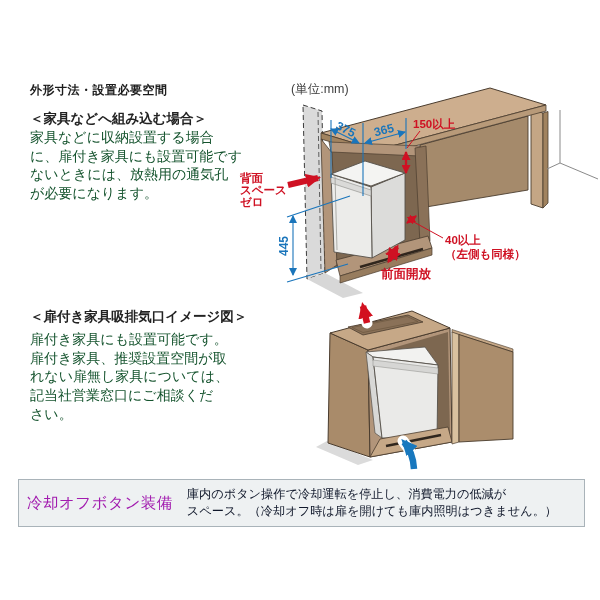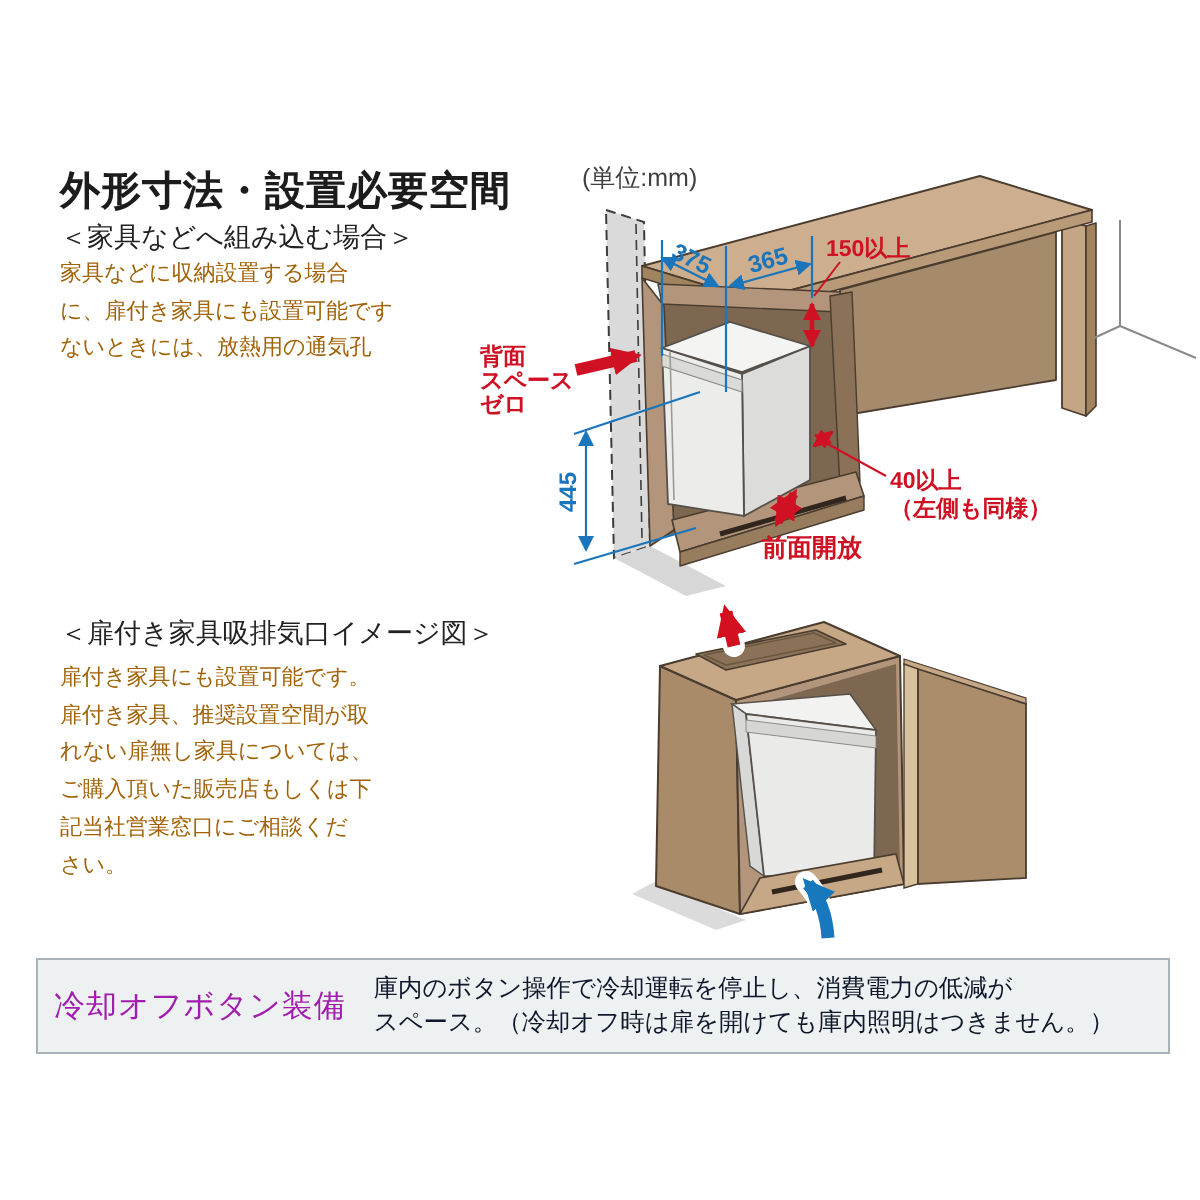--- a/index.html
+++ b/index.html
@@ -1,40 +1,41 @@
 <!DOCTYPE html>
 <html><head>
 <meta charset="utf-8">
 <style>
   html,body{margin:0;padding:0;}
   body{width:600px;height:600px;background:#ffffff;position:relative;overflow:hidden;
        font-family:"Liberation Sans","DejaVu Sans",sans-serif;-webkit-font-smoothing:antialiased;}
   .abs{position:absolute;}
-  .title{font-size:20px;font-weight:bold;color:#1c1c1c;letter-spacing:.5px;}
-  .subhead{font-size:13.5px;font-weight:normal;color:#222;}
-  .para{font-size:11px;line-height:18.7px;color:#a16207;}
+  .title{font-size:12px;font-weight:bold;color:#1c1c1c;letter-spacing:.5px;}
+  .subhead{font-size:13.5px;font-weight:bold;color:#222;}
+  .para{font-size:14px;line-height:18.7px;color:#14532d;}
   .unit-note{font-size:12.5px;color:#3f3f3f;}
   .footer-box{left:18px;top:479px;width:567px;height:48px;background:#eef1f2;
               border:1px solid #a9b3b9;display:flex;align-items:center;box-sizing:border-box;}
   .footer-label{font-size:15.5px;color:#a21caf;padding:0 14px 0 8px;white-space:nowrap;letter-spacing:.5px;}
   .footer-desc{font-size:12.2px;line-height:16.8px;color:#0f172a;}
   svg text{font-family:"Liberation Sans","DejaVu Sans",sans-serif;}
   .dimnum{font-size:12px;font-weight:bold;fill:#1a75bb;}
   .redlbl{font-size:11.5px;font-weight:bold;fill:#cf1123;}
   .redlbl-lg{font-size:12.5px;font-weight:bold;fill:#cf1123;}
 </style>
 </head>
 <body>
 
 <div class="abs title" style="left:30px;top:82px;">外形寸法・設置必要空間</div>
 <div class="abs subhead" style="left:30px;top:110px;">＜家具などへ組み込む場合＞</div>
 <div class="abs para" style="left:30px;top:128px;width:240px;">
   <div>家具などに収納設置する場合</div>
   <div>に、扉付き家具にも設置可能です</div>
   <div>ないときには、放熱用の通気孔</div>
+  <div>が必要になります。</div>
 </div>
 
 <div class="abs unit-note" style="left:291px;top:81px;text-align:center;">(単位:mm)</div>
 
 <svg class="abs" style="left:230px;top:86px;" width="370" height="214" viewBox="0 0 370 214">
   <defs>
     <marker id="mb" markerUnits="userSpaceOnUse" markerWidth="8" markerHeight="8" refX="7" refY="4" orient="auto-start-reverse">
       <path d="M0,0 L8,4 L0,8 Z" fill="#1a75bb"></path>
     </marker>
     <marker id="mr" markerUnits="userSpaceOnUse" markerWidth="9" markerHeight="9" refX="8" refY="4.5" orient="auto-start-reverse">
@@ -114,21 +115,20 @@
     <text class="redlbl-lg" x="151" y="192">前面開放</text>
     <line x1="159" y1="175" x2="167" y2="161" stroke="#cf1123" stroke-width="4.5" marker-start="url(#MR)" marker-end="url(#MR)"></line>
   </g>
 </svg>
 
 <div class="abs subhead" style="left:30px;top:308px;">＜扉付き家具吸排気口イメージ図＞</div>
 <div class="abs para" style="left:30px;top:330px;width:240px;">
   <div>扉付き家具にも設置可能です。</div>
   <div>扉付き家具、推奨設置空間が取</div>
   <div>れない扉無し家具については、</div>
-  <div>ご購入頂いた販売店もしくは下</div>
   <div>記当社営業窓口にご相談くだ</div>
   <div>さい。</div>
 </div>
 
 <svg class="abs" style="left:300px;top:290px;" width="225" height="185" viewBox="0 0 225 185">
   <defs>
     <marker id="MR2" markerUnits="userSpaceOnUse" markerWidth="16" markerHeight="15" refX="12" refY="7.5" orient="auto">
       <path d="M0,0 L16,7.5 L0,15 Z" fill="#d2101f"></path>
     </marker>
     <marker id="MB2" markerUnits="userSpaceOnUse" markerWidth="16" markerHeight="15" refX="12" refY="7.5" orient="auto">

